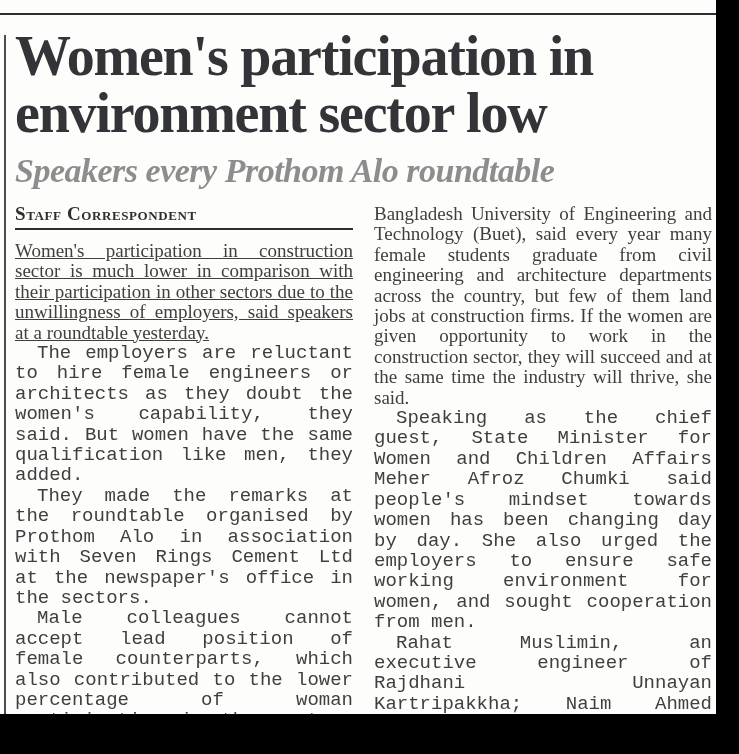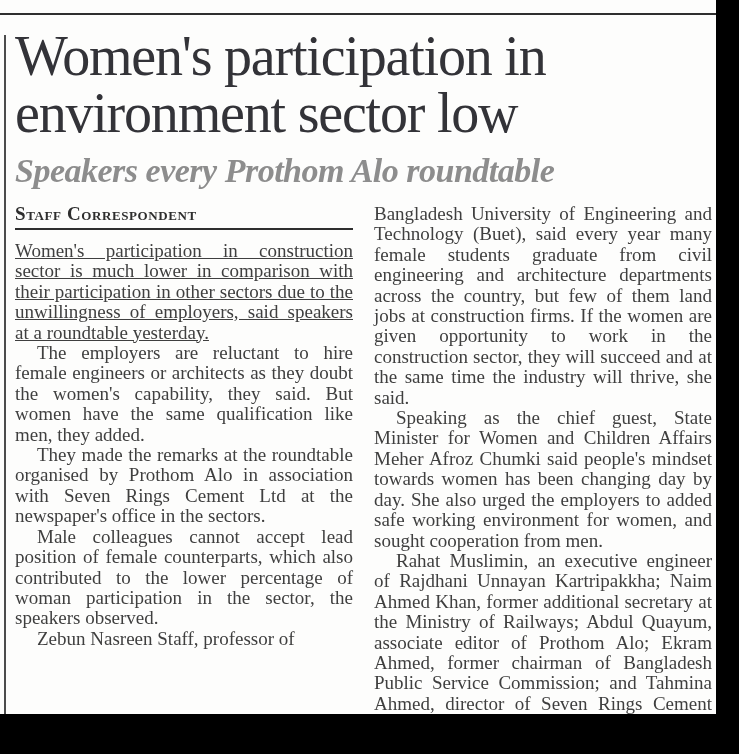--- a/index.html
+++ b/index.html
@@ -46,21 +46,21 @@
     position: absolute;
     left: 15px; top: 28px;
     width: 697px;
   }
 
   .headline {
     margin: 0;
     color: #333338;
     font-size: 56px;
     line-height: 57px;
-    font-weight: normal;
+    font-weight: bold;
     letter-spacing: -1.2px;
     white-space: nowrap;
   }
 
   .subheadline {
     margin: 10px 0 0 0;
     color: #8d8d8d;
     font-size: 34px;
     line-height: 38px;
     font-weight: bold;
@@ -95,21 +95,21 @@
   }
 
   .byline-rule {
     border: none;
     border-top: 2px solid #2e2e2e;
     margin: 5px 0 0 0;
   }
 
   .col p { margin: 0; }
   .col-left p:first-of-type { margin-top: 11px; text-decoration: underline; }
-  .col p.ind { text-indent: 22px; }
+  .col p.ind { text-indent: 22px; font-family: Liberation Mono, monospace; }
 </style>
 </head>
 <body>
 
 <div class="page">
 
   <div class="top-rule"></div>
   <div class="right-scan-strip"></div>
   <div class="bottom-scan-strip"></div>
   <div class="left-rule"></div>
@@ -130,19 +130,19 @@
         <hr class="byline-rule">
         <p>Women's participation in construction sector is much lower in comparison with their participation in other sectors due to the unwillingness of employers, said speakers at a roundtable yesterday.</p>
         <p class="ind">The employers are reluctant to hire female engineers or architects as they doubt the women's capability, they said. But women have the same qualification like men, they added.</p>
         <p class="ind">They made the remarks at the roundtable organised by Prothom Alo in association with Seven Rings Cement Ltd at the newspaper's office in the sectors.</p>
         <p class="ind">Male colleagues cannot accept lead position of female counterparts, which also contributed to the lower percentage of woman participation in the sector, the speakers observed.</p>
         <p class="ind">Zebun Nasreen Staff, professor of</p>
       </div>
 
       <div class="col col-right">
         <p>Bangladesh University of Engineering and Technology (Buet), said every year many female students graduate from civil engineering and architecture departments across the country, but few of them land jobs at construction firms. If the women are given opportunity to work in the construction sector, they will succeed and at the same time the industry will thrive, she said.</p>
-        <p class="ind">Speaking as the chief guest, State Minister for Women and Children Affairs Meher Afroz Chumki said people's mindset towards women has been changing day by day. She also urged the employers to added safe working environment for women, and sought cooperation from men.</p>
+        <p class="ind">Speaking as the chief guest, State Minister for Women and Children Affairs Meher Afroz Chumki said people's mindset towards women has been changing day by day. She also urged the employers to ensure safe working environment for women, and sought cooperation from men.</p>
         <p class="ind">Rahat Muslimin, an executive engineer of Rajdhani Unnayan Kartripakkha; Naim Ahmed Khan, former additional secretary at the Ministry of Railways; Abdul Quayum, associate editor of Prothom Alo; Ekram Ahmed, former chairman of Bangladesh Public Service Commission; and Tahmina Ahmed, director of Seven Rings Cement Ltd, also spoke.</p>
       </div>
 
     </div>
   </div>
 </div>
 
 </body></html>

